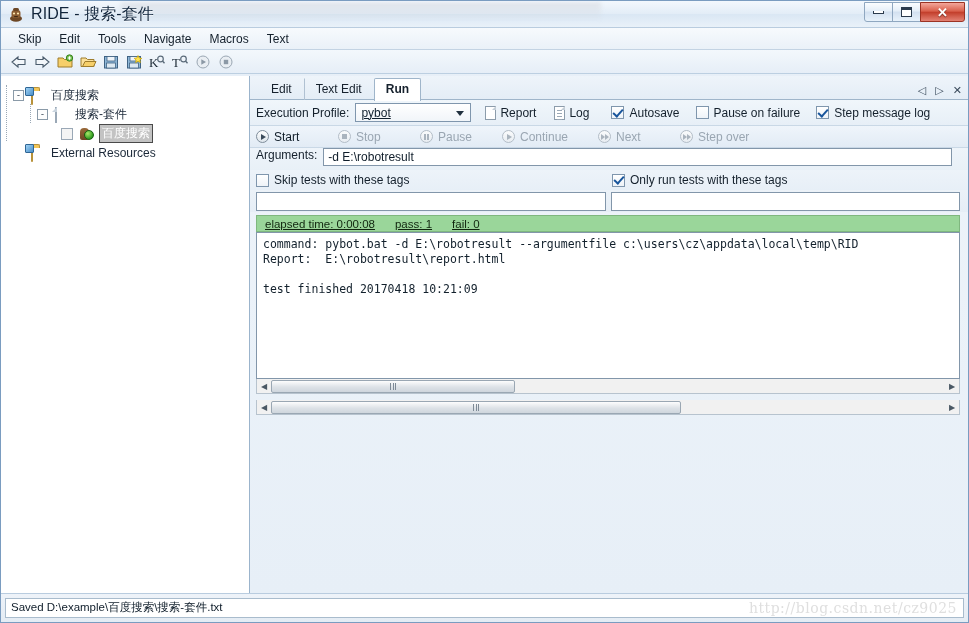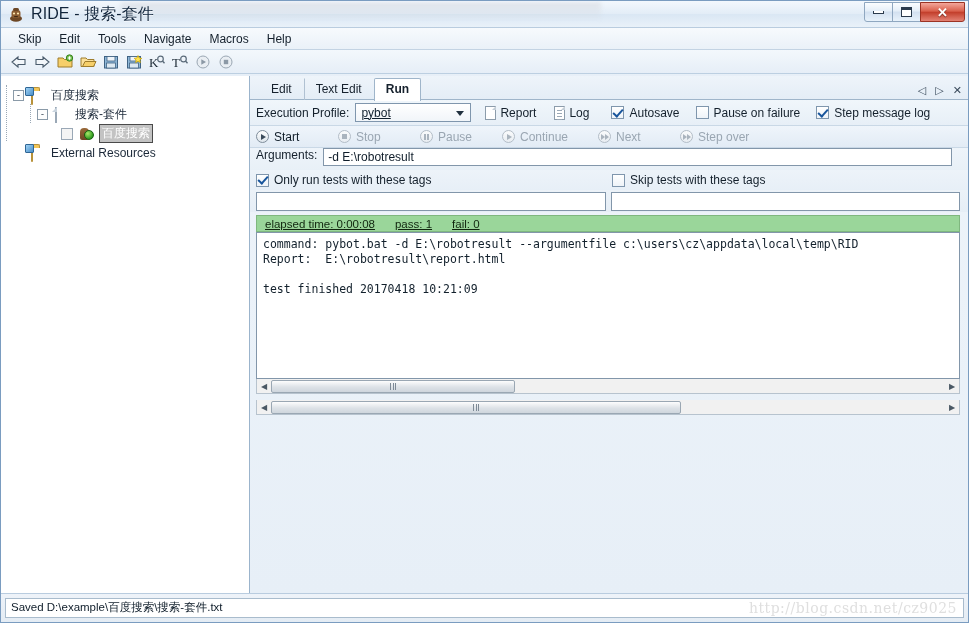--- a/index.html
+++ b/index.html
@@ -443,21 +443,21 @@
       </div>
     </div>
   </div>
 
   <div class="menubar">
     <div class="menu-item">Skip</div>
     <div class="menu-item">Edit</div>
     <div class="menu-item">Tools</div>
     <div class="menu-item">Navigate</div>
     <div class="menu-item">Macros</div>
-    <div class="menu-item">Help</div>
+    <div class="menu-item">Text</div>
   </div>
 
   <div class="toolbar">
     <div class="tb">
       <svg width="18" height="14" viewBox="0 0 18 14">
           <path d="M8 2 L2 7 L8 12 L8 9.5 L15 9.5 L15 4.5 L8 4.5 Z" fill="#f2f6fa" stroke="#4a5b6c" stroke-width="1.1"></path>
         </svg>
     </div>
     <div class="tb">
       <svg width="18" height="14" viewBox="0 0 18 14">
@@ -651,26 +651,26 @@
         </div>
       </div>
 
       <div class="args-row">
         <span class="lbl">Arguments:</span>
         <div class="txtinput" placeholder="">-d E:\robotresult</div>
       </div>
 
       <div class="tags-row">
         <div class="cbwrap">
+          <span class="cb"></span>
+          <span class="lbl">Skip tests with these tags</span>
+        </div>
+        <div class="cbwrap">
           <span class="cb on"></span>
           <span class="lbl">Only run tests with these tags</span>
-        </div>
-        <div class="cbwrap">
-          <span class="cb"></span>
-          <span class="lbl">Skip tests with these tags</span>
         </div>
       </div>
 
       <div class="tagfields">
         <div class="txtinput"></div>
         <div class="txtinput"></div>
       </div>
 
       <div class="green-status">
         <span>elapsed time: 0:00:08</span>

